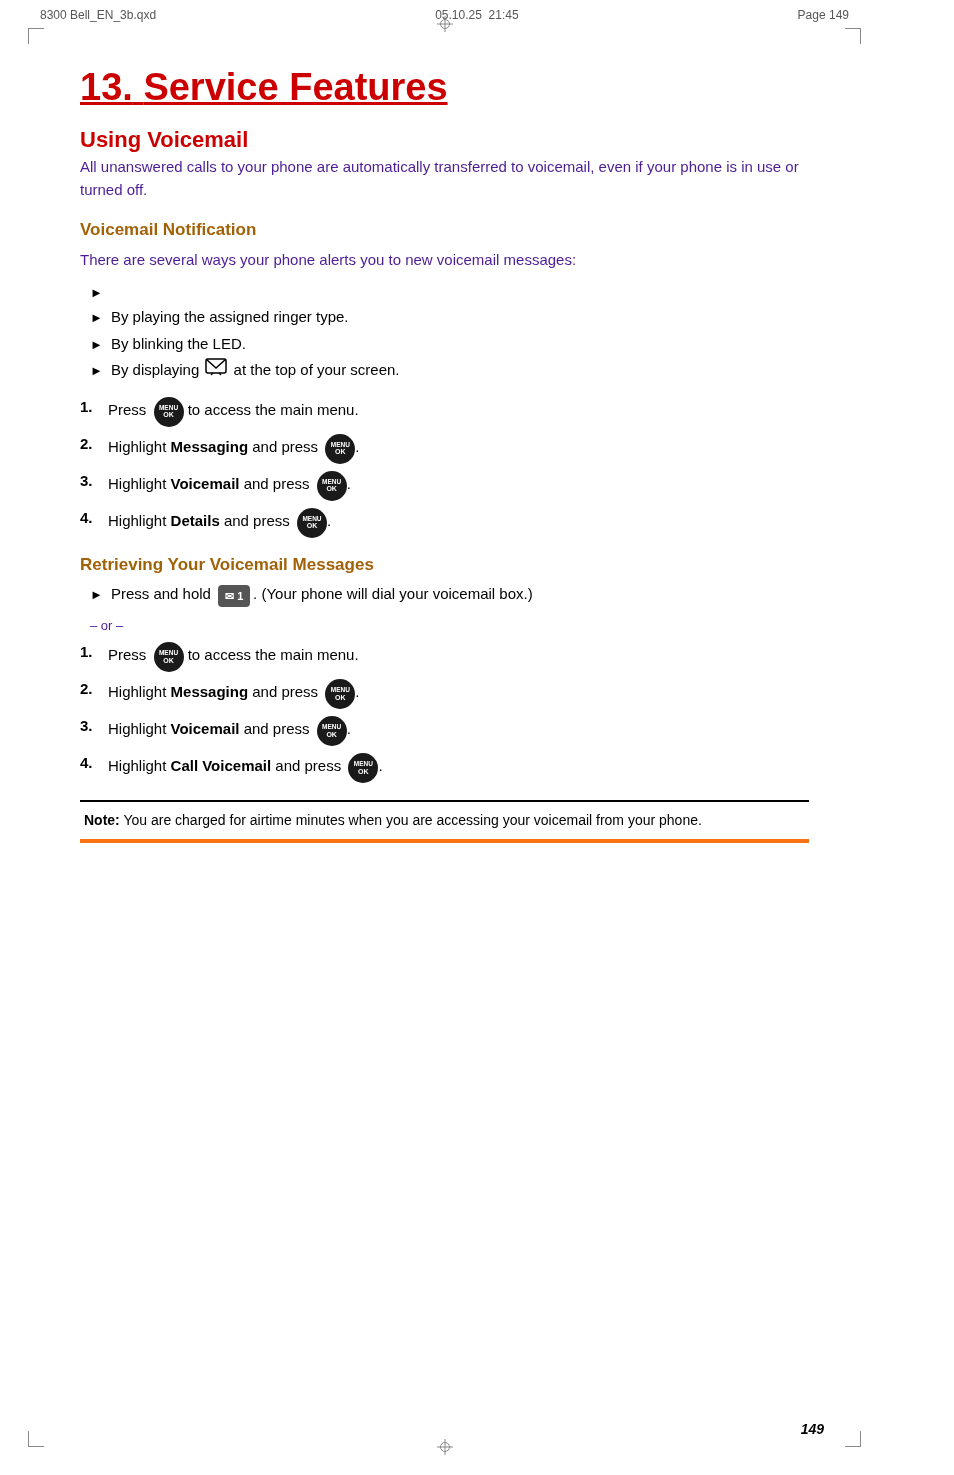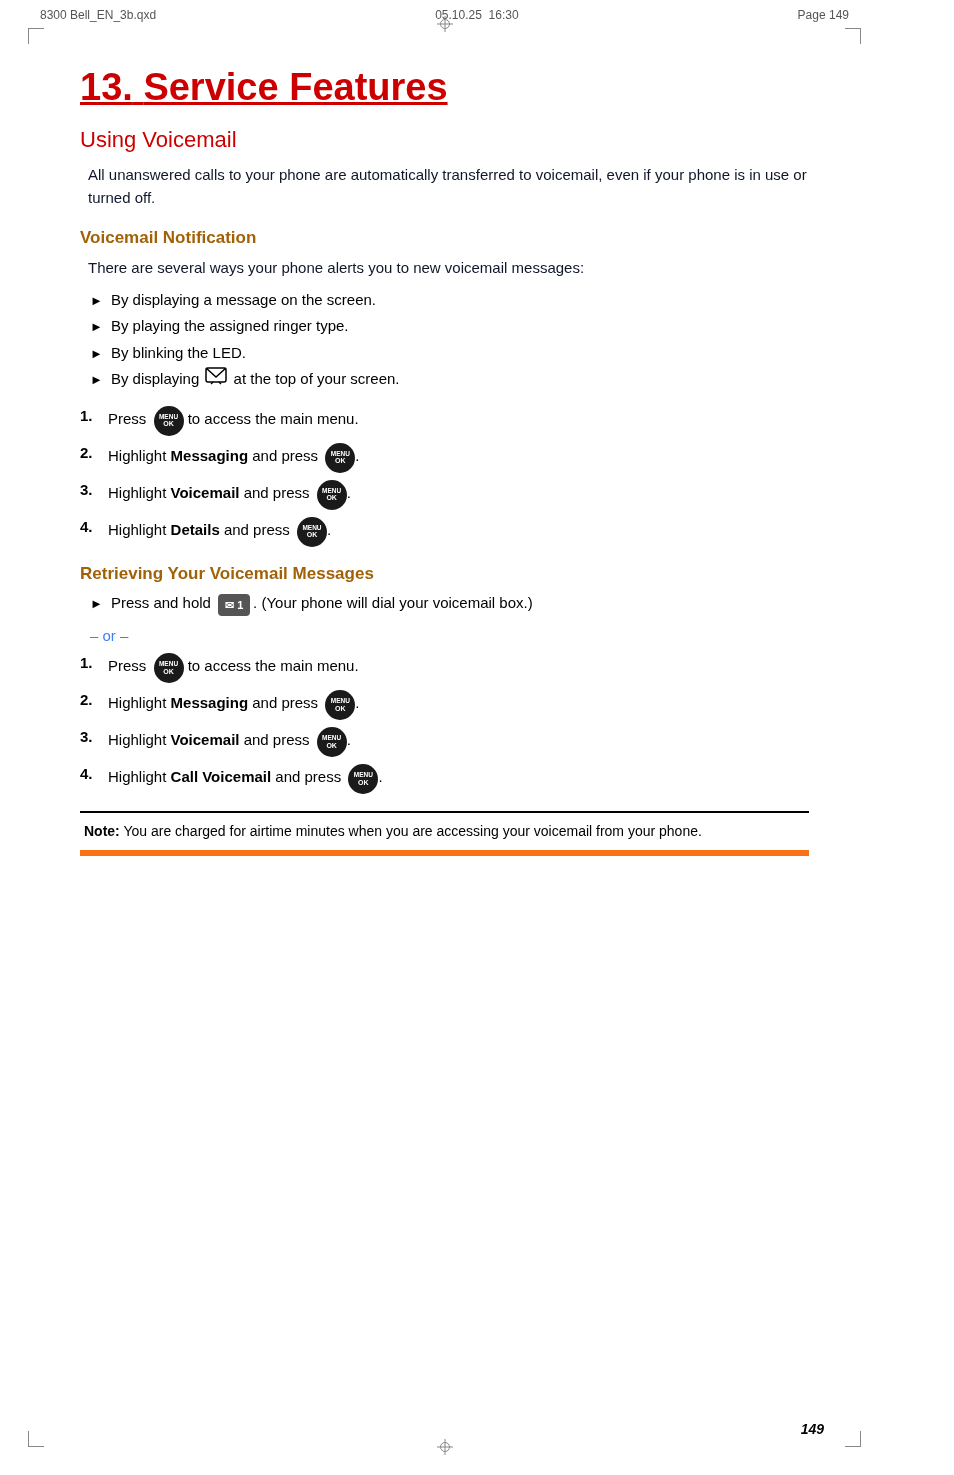--- a/index.html
+++ b/index.html
@@ -121,40 +121,40 @@
       font-weight: 900;
       color: #cc0000;
       margin-bottom: 18px;
       margin-top: 10px;
       font-family: Arial, Helvetica, sans-serif;
       text-decoration: underline;
     }
 
     .section-title {
       font-size: 22px;
-      font-weight: 400;
+      font-weight: 700;
       color: #cc0000;
-      margin-bottom: 10px;
+      margin-bottom: 2px;
       margin-top: 4px;
     }
 
     .subsection-title {
       font-size: 17px;
       font-weight: 700;
       color: #a16207;
       margin-bottom: 8px;
       margin-top: 18px;
     }
 
     .body-text {
       font-size: 15px;
       line-height: 1.55;
-      color: #0f172a;
+      color: #4c1d95;
       margin-bottom: 10px;
-      margin-left: 8px;
+      margin-left: 0;
     }
 
     .bullet-list {
       list-style: none;
       margin: 6px 0 12px 10px;
       padding: 0;
     }
 
     .bullet-list li {
       display: flex;
@@ -224,29 +224,29 @@
       font-size: 6.5px;
       letter-spacing: 0px;
     }
 
     .menu-btn-bottom {
       font-size: 7px;
       letter-spacing: 0px;
     }
 
     .or-divider {
-      font-size: 15px;
-      color: #3b82f6;
+      font-size: 13px;
+      color: #4c1d95;
       margin: 8px 0 8px 10px;
       font-style: normal;
     }
 
     .note-box {
       border-top: 2px solid #000;
-      border-bottom: 6px solid #f97316;
+      border-bottom: 4px solid #f97316;
       padding: 8px 4px;
       margin-top: 18px;
       font-size: 14px;
       line-height: 1.5;
     }
 
     .note-label {
       font-weight: 700;
     }
 
@@ -283,41 +283,40 @@
     <div class="reg-circle"></div>
   </div>
 
   <div class="reg-mark" style="top: 16px; left: 50%; transform: translateX(-50%);">
     <div class="reg-circle"></div>
   </div>
 
   <div class="top-bar">
     <span>8300 Bell_EN_3b.qxd</span>
     <span>
-      <span>05.10.25</span>&nbsp;&nbsp;<span>16:30</span>
+      <span>05.10.25</span>&nbsp;&nbsp;<span>21:45</span>
     </span>
     <span>Page 149</span>
   </div>
 
   <div class="content">
 
     <h1 class="chapter-title">
       <span>13.</span>&nbsp;<span>Service Features</span>
     </h1>
 
     <h2 class="section-title">Using Voicemail</h2>
     <p class="body-text">All unanswered calls to your phone are automatically transferred to voicemail, even if your phone is in use or turned off.</p>
 
     <h3 class="subsection-title">Voicemail Notification</h3>
     <p class="body-text">There are several ways your phone alerts you to new voicemail messages:</p>
 
     <ul class="bullet-list">
       <li>
         <span class="bullet-arrow">►</span>
-        <span>By displaying a message on the screen.</span>
       </li>
       <li>
         <span class="bullet-arrow">►</span>
         <span>By playing the assigned ringer type.</span>
       </li>
       <li>
         <span class="bullet-arrow">►</span>
         <span>By blinking the LED.</span>
       </li>
       <li>

